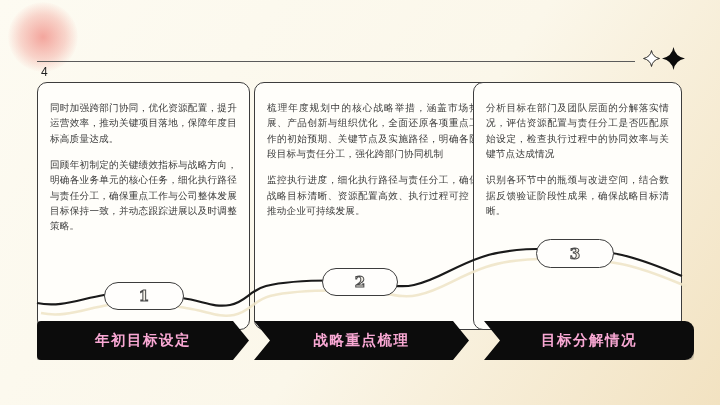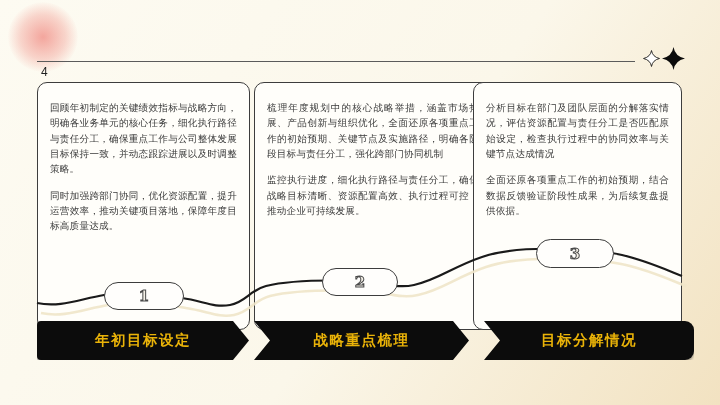--- a/index.html
+++ b/index.html
@@ -52,21 +52,21 @@
     font-size:15px;font-weight:700;color:#f5f1e8;
     -webkit-text-stroke:1px #4a4a4a;
     font-family:"DejaVu Serif","Liberation Serif",serif;
   }
   .banner{
     position:absolute;top:321px;height:39px;z-index:4;
     background:#0c0c0c;display:flex;align-items:center;justify-content:center;
     filter:drop-shadow(0 2px 1px rgba(60,60,60,0.45));
   }
   .banner span{
-    color:#eab308;font-size:14.5px;font-weight:700;letter-spacing:1.5px;
+    color:#f9a8d4;font-size:14.5px;font-weight:700;letter-spacing:1.5px;
   }
   .banner-1{
     left:37px;width:212px;border-radius:4px 0 0 4px;
     clip-path:polygon(0 0,calc(100% - 16px) 0,100% 50%,calc(100% - 16px) 100%,0 100%);
   }
   .banner-2{
     left:254px;width:215px;
     clip-path:polygon(0 0,calc(100% - 16px) 0,100% 50%,calc(100% - 16px) 100%,0 100%,16px 50%);
   }
   .banner-3{
@@ -92,32 +92,32 @@
       <path d="M16,1 Q18,13 31,16 Q18,19 16,31 Q14,19 1,16 Q14,13 16,1 Z" fill="#ffffff" stroke="#111111" stroke-width="1.6"></path>
     </svg>
     <svg width="23" height="23" viewBox="0 0 32 32">
       <path d="M16,0 Q18,13 32,16 Q18,19 16,32 Q14,19 0,16 Q14,13 16,0 Z" fill="#0b0b0b"></path>
     </svg>
   </div>
 
   <div class="page-num">4</div>
 
   <div class="card card1">
+    <p>同时加强跨部门协同，优化资源配置，提升运营效率，推动关键项目落地，保障年度目标高质量达成。</p>
     <p>回顾年初制定的关键绩效指标与战略方向，明确各业务单元的核心任务，细化执行路径与责任分工，确保重点工作与公司整体发展目标保持一致，并动态跟踪进展以及时调整策略。</p>
-    <p>同时加强跨部门协同，优化资源配置，提升运营效率，推动关键项目落地，保障年度目标高质量达成。</p>
   </div>
 
   <div class="card card2">
     <p>梳理年度规划中的核心战略举措，涵盖市场拓展、产品创新与组织优化，全面还原各项重点工作的初始预期、关键节点及实施路径，明确各阶段目标与责任分工，强化跨部门协同机制</p>
     <p>监控执行进度，细化执行路径与责任分工，确保战略目标清晰、资源配置高效、执行过程可控，推动企业可持续发展。</p>
   </div>
 
   <div class="card card3">
     <p>分析目标在部门及团队层面的分解落实情况，评估资源配置与责任分工是否匹配原始设定，检查执行过程中的协同效率与关键节点达成情况</p>
-    <p>全面还原各项重点工作的初始预期，结合数据反馈验证阶段性成果，为后续复盘提供依据。</p>
+    <p>识别各环节中的瓶颈与改进空间，结合数据反馈验证阶段性成果，确保战略目标清晰。</p>
   </div>
 
   <svg class="wave" width="720" height="405" viewBox="0 0 720 405">
     <path d="M41 313 C 64 318 84 309 108 305
              C 134 302 162 303 186 308
              C 207 311 218 318 234 315
              C 250 312 254 300 270 296
              C 294 290 334 290 364 291
              C 386 292 400 299 418 295
              C 442 290 456 277 486 267

